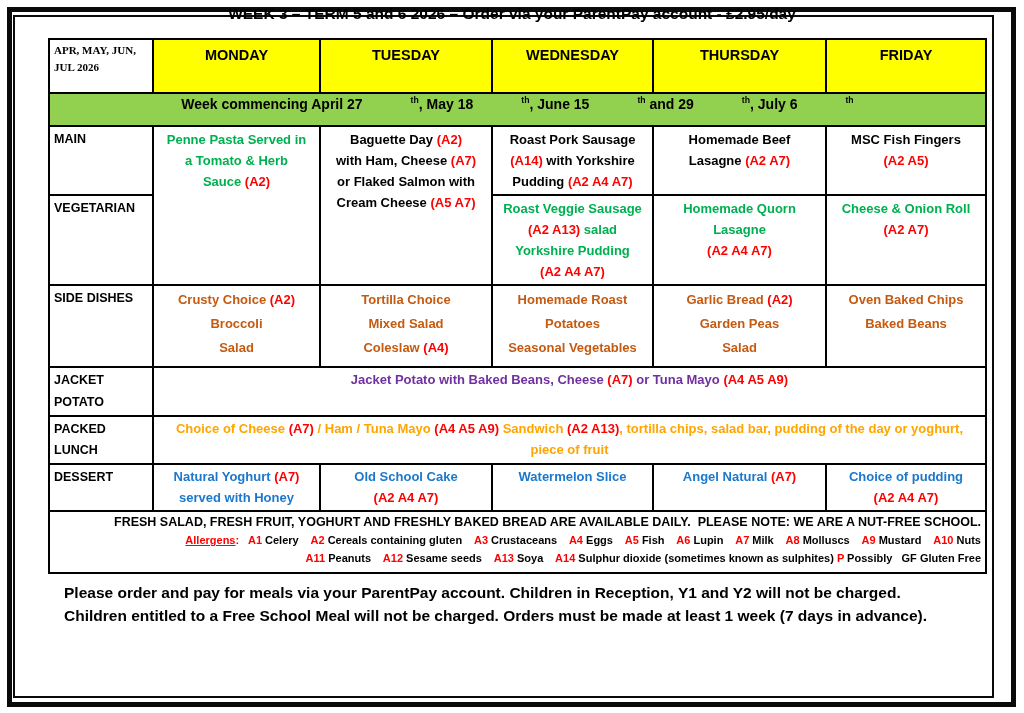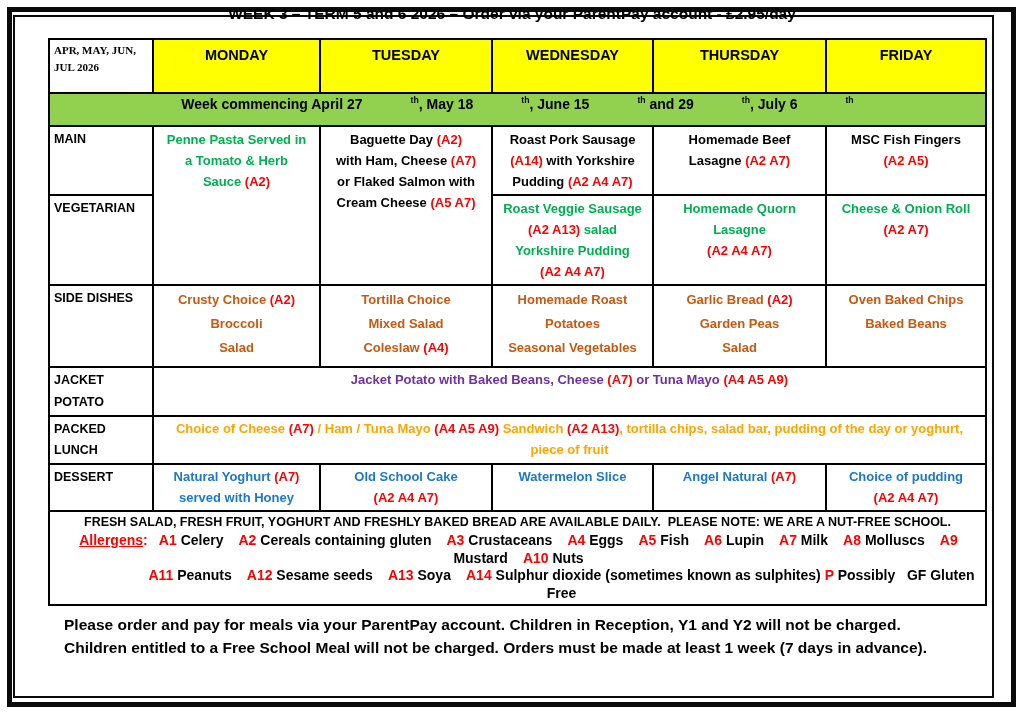--- a/index.html
+++ b/index.html
@@ -51,23 +51,23 @@
 
   .c-black{color:#000;}
   .c-red{color:var(--red);}
   .c-green{color:var(--veg-green);}
   .c-dkorange{color:var(--side-orange);}
   .c-amber{color:var(--packed-orange);}
   .c-purple{color:var(--purple);}
   .c-blue{color:var(--dessert-blue);}
   .u{text-decoration:underline;}
 
-  td.bottom-box{text-align:center;padding:3px 6px 2px 6px;}
+  td.bottom-box{text-align:right;padding:3px 6px 2px 6px;}
   .note-line{font-size:12.5px;line-height:17px;white-space:pre-wrap;}
-  .allergens{font-size:14px;line-height:17.5px;margin-top:1px;}
+  .allergens{font-size:11px;line-height:17.5px;margin-top:1px;}
   .allergens .line{white-space:pre-wrap;}
   .allergens .line:nth-child(1){padding-left:2px;}
   .allergens .line:nth-child(2){padding-left:88px;}
 
   .footer{margin-left:64px;margin-top:7px;font-size:15.5px;line-height:23px;color:#000;}
 </style>
 </head>
 <body>
 
 <div class="frame-outer"></div>

